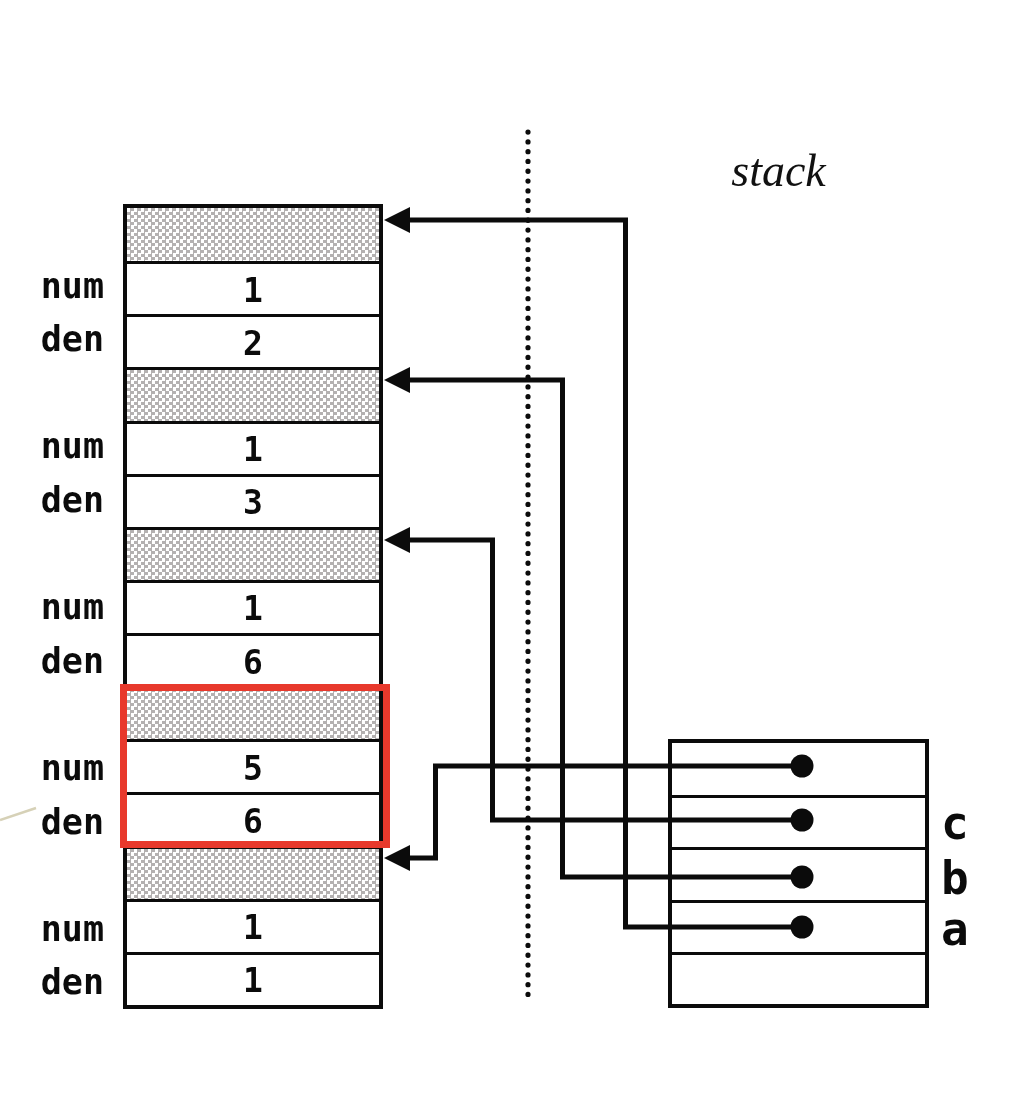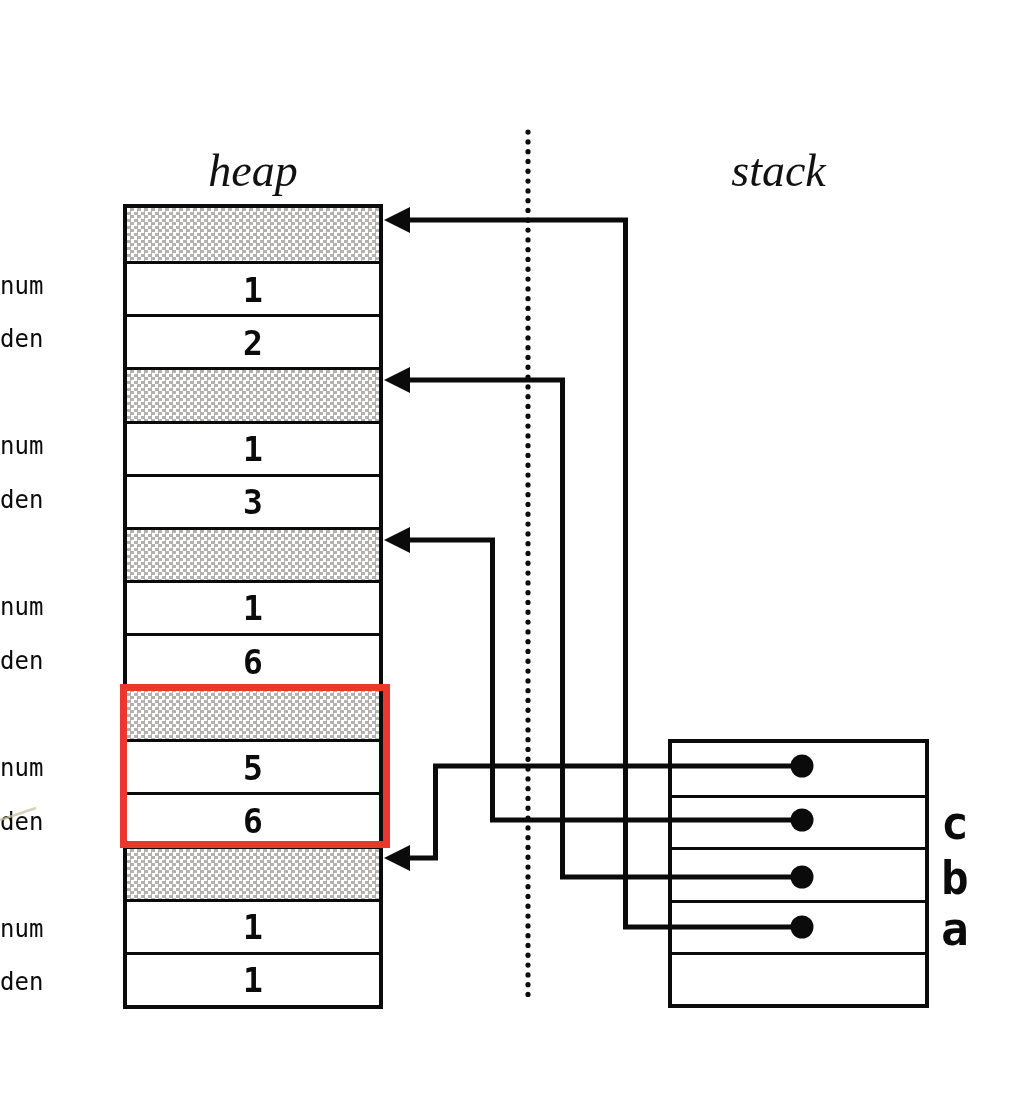--- a/index.html
+++ b/index.html
@@ -42,22 +42,23 @@
   }
   .cell-value {
     position:absolute; inset:0;
     display:flex; align-items:center; justify-content:center;
     font-weight:bold; font-size:33px; color:#0b0b0b;
     padding-top:2px;
   }
   .hlabel {
     position:absolute;
     left:0; width:104px; height:54px;
+    text-align:right;
     line-height:56px;
-    font-size:24px; font-weight:400; color:#0b0b0b;
+    font-size:35px; font-weight:700; color:#0b0b0b;
   }
   
   .highlight-frame {
     position:absolute;
     left:120px; top:684px;
     width:270px; height:164px;
     border:7px solid #e8392c;
     background:transparent;
   }
 
@@ -87,21 +88,20 @@
     position:absolute; left:0; top:0;
     width:1016px; height:1098px;
     pointer-events:none;
   }
 </style>
 </head>
 <body>
 
 <div class="canvas">
 
-  <div class="title" id="heap-title">heap</div>
   <div class="title" id="stack-title">stack</div>
 
   <div class="heap-box">
     <div class="heap-row hatch"></div>
     <div class="heap-row">
         <span class="cell-value">1</span>
       </div>
     <div class="heap-row">
         <span class="cell-value">2</span>
       </div>

